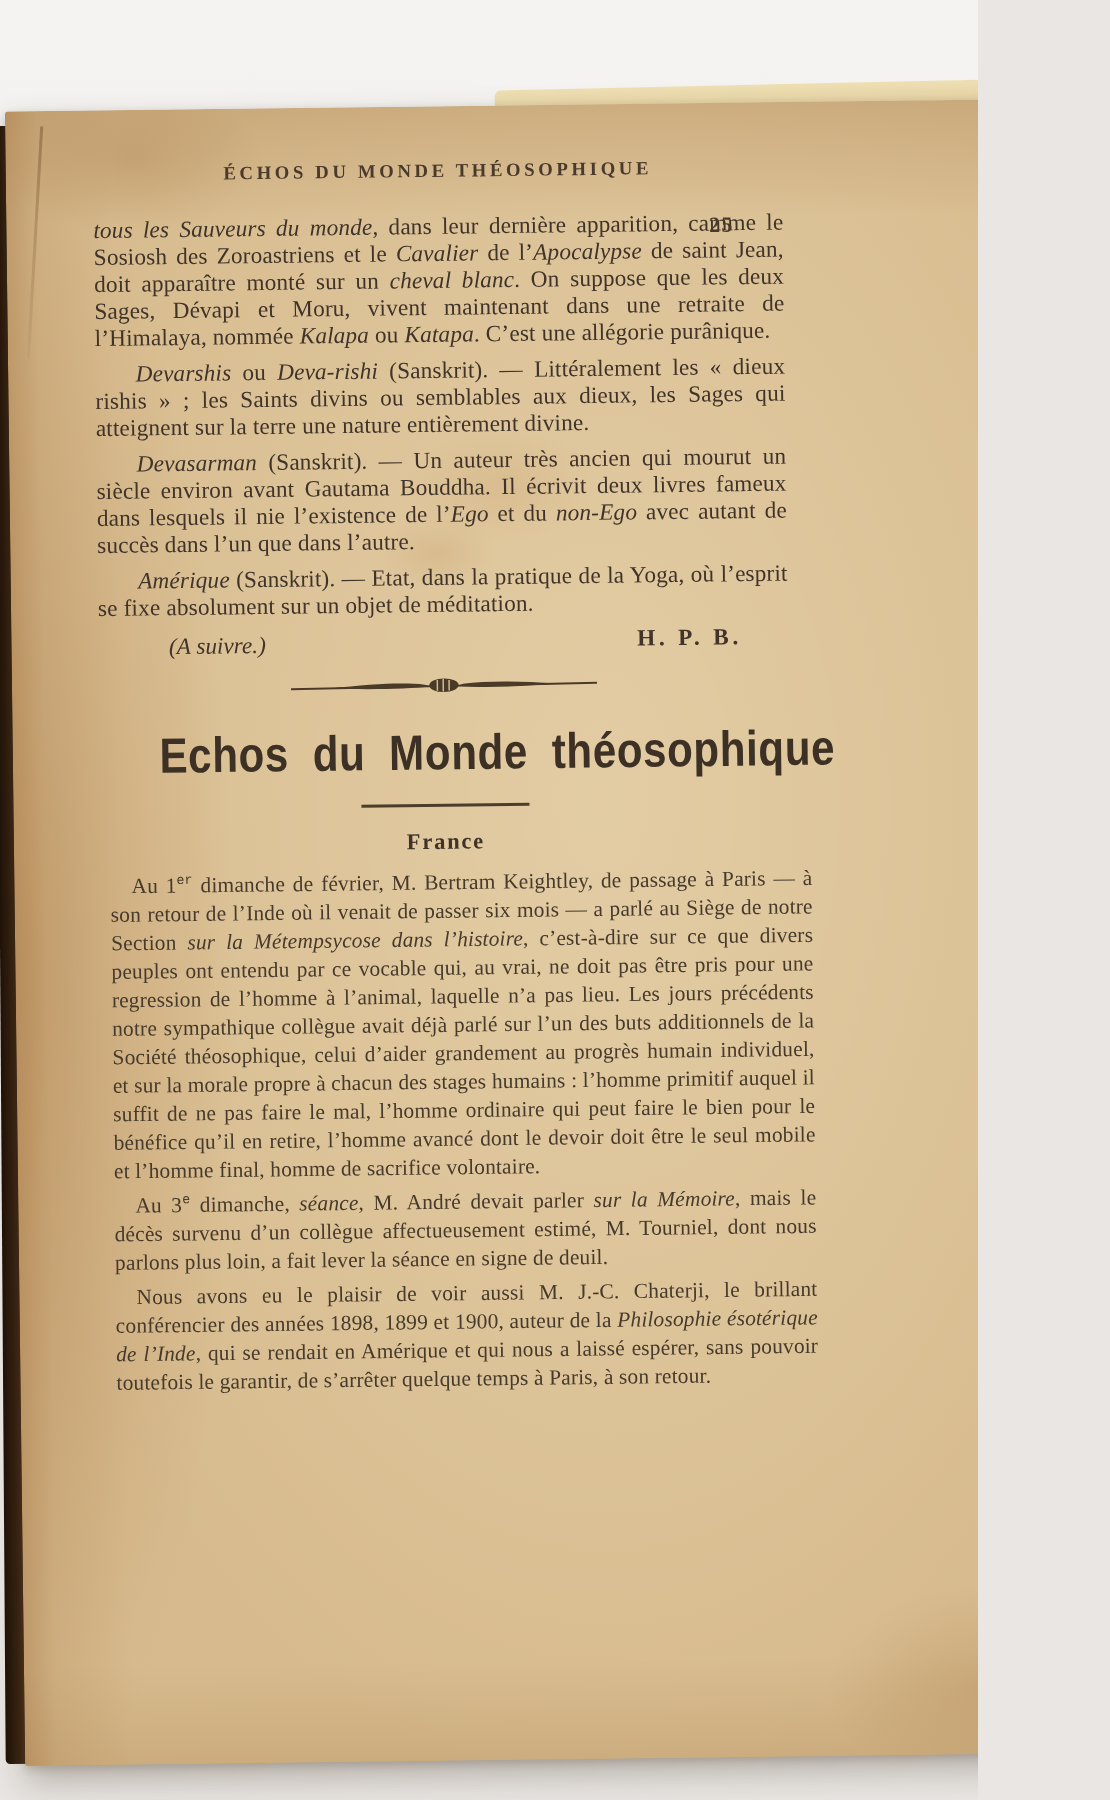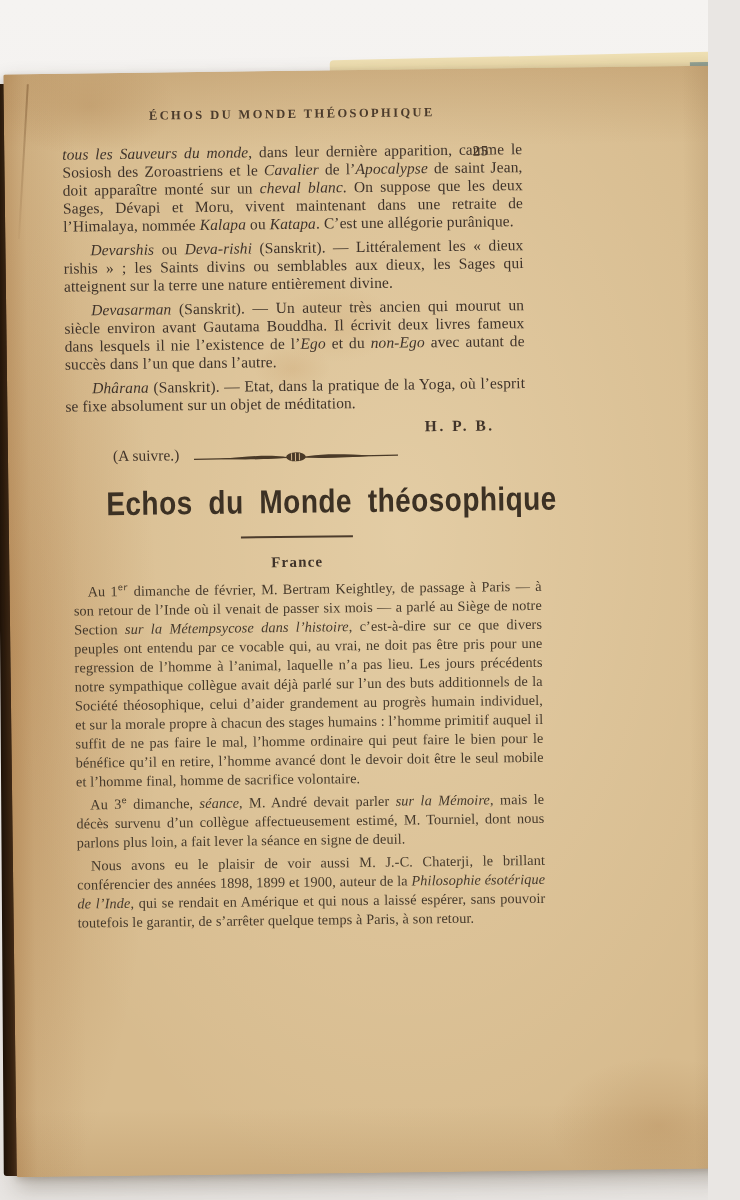--- a/index.html
+++ b/index.html
@@ -1,17 +1,17 @@
 <!DOCTYPE html>
 <html><head>
 <meta charset="utf-8">
 <style>
   html,body{margin:0;padding:0;background:#e9e6e3;}
   .viewport{
-    position:relative;width:708px;height:1200px;overflow:hidden;
+    position:relative;width:652px;height:1200px;overflow:hidden;
     background:linear-gradient(180deg,#f5f3f1 0%,#f1efec 55%,#e8e5e2 100%);
     font-family:"Liberation Serif",serif;
   }
   
   .spine{
     position:absolute;left:0px;top:84px;width:22px;height:1092px;
     background:linear-gradient(90deg,#1d1107 0%,#3c2513 45%,#6a452a 85%,#8a5e3a 100%);
     transform:rotate(-0.4deg);border-radius:3px 0 0 3px;
   }
   .page-edges{
@@ -54,21 +54,21 @@
   .page-num{position:absolute;right:33px;top:-1px;font:700 14.5px/15px "Liberation Serif",serif;letter-spacing:1px;margin-top:40px;}
   .glossary{margin-top:21px;}
   .glossary p{
     font:15.5px/18px "Liberation Serif",serif;text-align:justify;
     margin:0 0 6px 0;text-indent:27px;color:#3f332a;letter-spacing:.1px;
   }
   .glossary p.first{text-indent:0;}
   .it{font-style:italic;}
   .sup{vertical-align:super;font-size:.62em;line-height:0;font-family:Liberation Mono, monospace;}
   .sig-row{position:relative;height:21px;margin-top:1px;font-size:15.5px;}
-  .continuation{position:absolute;left:47px;top:2px;margin-top:24px;}
+  .continuation{position:absolute;left:47px;top:2px;font-style:italic;}
   .initials{position:absolute;right:31px;top:0;font-weight:700;letter-spacing:2.5px;}
   .ornament{display:block;margin:9px auto 0;width:206px;height:16px;}
   .section-title{margin:19px 0 0 0;text-align:center;}
   .section-title span{
     display:inline-block;transform:scaleX(.85);transform-origin:50% 50%;
     font-family:"Liberation Sans",sans-serif;font-weight:700;font-size:33px;line-height:34px;
     letter-spacing:.5px;word-spacing:9px;color:#3c3124;white-space:nowrap;
   }
   .title-rule{width:112px;height:2px;background:#4c3c2c;margin:15px auto 0;}
   .subhead{margin-top:16px;text-align:center;
@@ -100,21 +100,21 @@
 
       <div class="running-head">
         <span>ÉCHOS DU MONDE THÉOSOPHIQUE</span>
         <span class="page-num">25</span>
       </div>
 
       <div class="glossary">
         <p class="first"><span class="it">tous les Sauveurs du monde</span><span>, dans leur dernière apparition, camme le Sosiosh des Zoroastriens et le </span><span class="it">Cavalier</span><span> de l’</span><span class="it">Apocalypse</span><span> de saint Jean, doit apparaître monté sur un </span><span class="it">cheval blanc</span><span>. On suppose que les deux Sages, Dévapi et Moru, vivent maintenant dans une retraite de l’Himalaya, nommée </span><span class="it">Kalapa</span><span> ou </span><span class="it">Katapa</span><span>. C’est une allégorie purânique.</span></p>
         <p><span class="it">Devarshis</span><span> ou </span><span class="it">Deva-rishi</span><span> (Sanskrit). — Littéralement les « dieux rishis » ; les Saints divins ou semblables aux dieux, les Sages qui atteignent sur la terre une nature entièrement divine.</span></p>
         <p><span class="it">Devasarman</span><span> (Sanskrit). — Un auteur très ancien qui mourut un siècle environ avant Gautama Bouddha. Il écrivit deux livres fameux dans lesquels il nie l’existence de l’</span><span class="it">Ego</span><span> et du </span><span class="it">non-Ego</span><span> avec autant de succès dans l’un que dans l’autre.</span></p>
-        <p><span class="it">Dhârana</span><span> (Sanskrit). — Etat, dans la pratique de la Yoga, où l’esprit se fixe absolument sur un objet de méditation.</span></p>
+        <p><span class="it">Amérique</span><span> (Sanskrit). — Etat, dans la pratique de la Yoga, où l’esprit se fixe absolument sur un objet de méditation.</span></p>
       </div>
 
       <div class="sig-row">
         <span class="continuation">(A suivre.)</span>
         <span class="initials">H. P. B.</span>
       </div>
 
       <svg class="ornament" viewBox="0 0 210 16" xmlns="http://www.w3.org/2000/svg">
         <line x1="1" y1="9.4" x2="209" y2="7.6" stroke="#4a3a28" stroke-width="1.3"></line>
         <path d="M28,9.3 C55,6.6 76,5.6 92,7.4 L96,8.6 C80,10.4 54,10.4 28,9.3 Z" fill="#4a3a28"></path>

